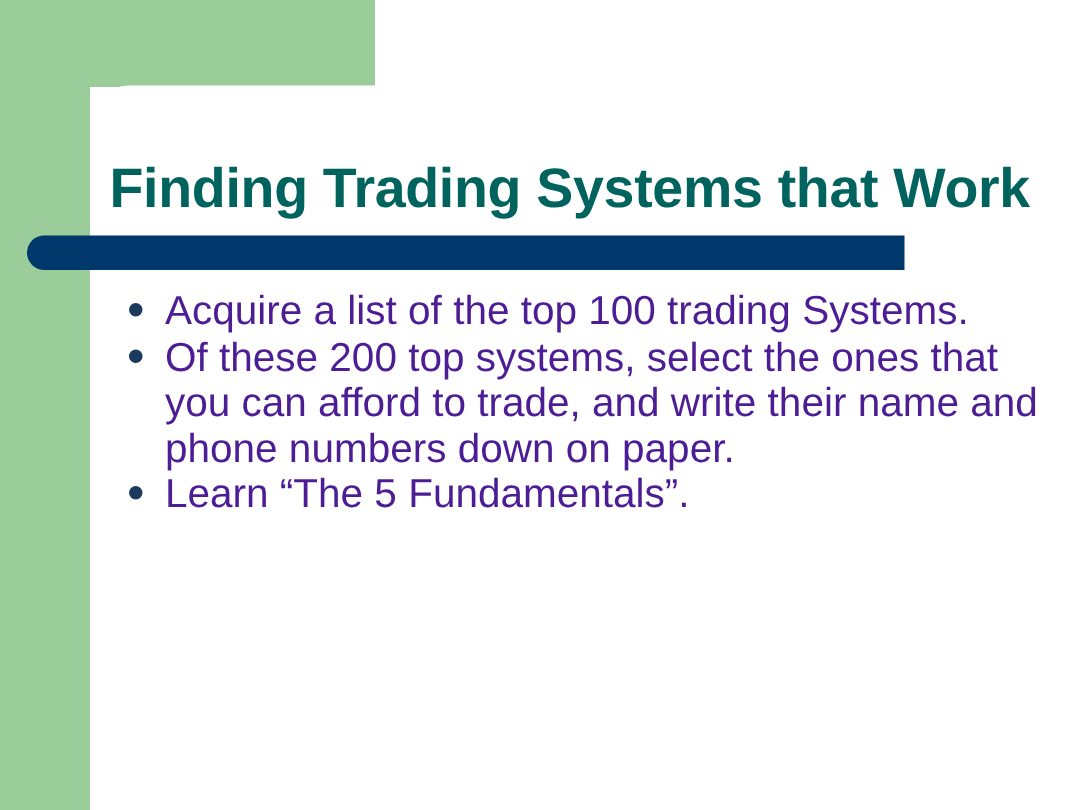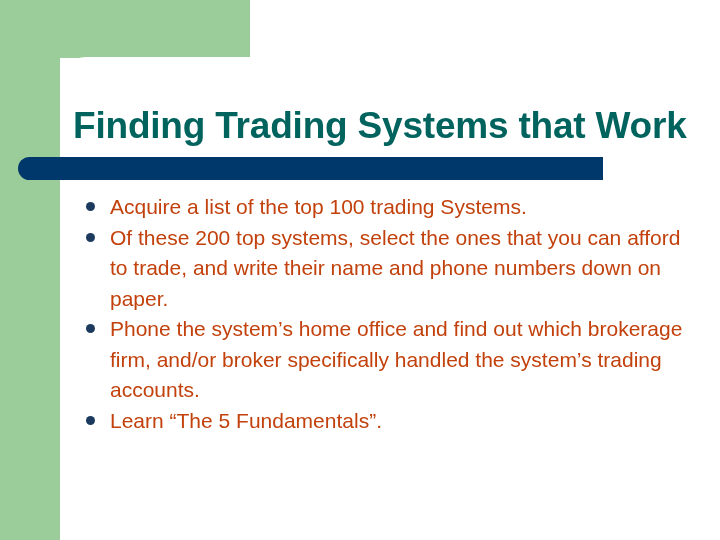--- a/index.html
+++ b/index.html
@@ -94,23 +94,23 @@
     margin: 0;
     padding: 0;
     list-style: none;
   }
 
   .body-list li {
     position: relative;
     padding-left: 24px;
     margin: 0 0 0 0;
     font-family: "Liberation Sans", sans-serif;
-    font-size: 21px;
+    font-size: 27px;
     line-height: 30.5px;
-    color: #c2410c;
+    color: #4c1d95;
   }
 
   
   .body-list li .bullet-dot {
     position: absolute;
     left: 0;
     top: 10px;
     width: 9px;
     height: 9px;
     border-radius: 50%;
@@ -139,24 +139,20 @@
     <li>
       <span class="bullet-dot"></span>
       <span class="item-text">Acquire a list of the top 100 trading Systems.</span>
     </li>
 
     <li>
       <span class="bullet-dot"></span>
       <span class="item-text">Of these 200 top systems, select the ones that you can afford to trade, and write their name and phone numbers down on paper.</span>
     </li>
 
-    <li>
-      <span class="bullet-dot"></span>
-      <span class="item-text">Phone the system’s home office and find out which brokerage firm, and/or broker specifically handled the system’s trading accounts.</span>
-    </li>
 
     <li>
       <span class="bullet-dot"></span>
       <span class="item-text">Learn “The 5 Fundamentals”.</span>
     </li>
 
   </ul>
 
 </div>
 

